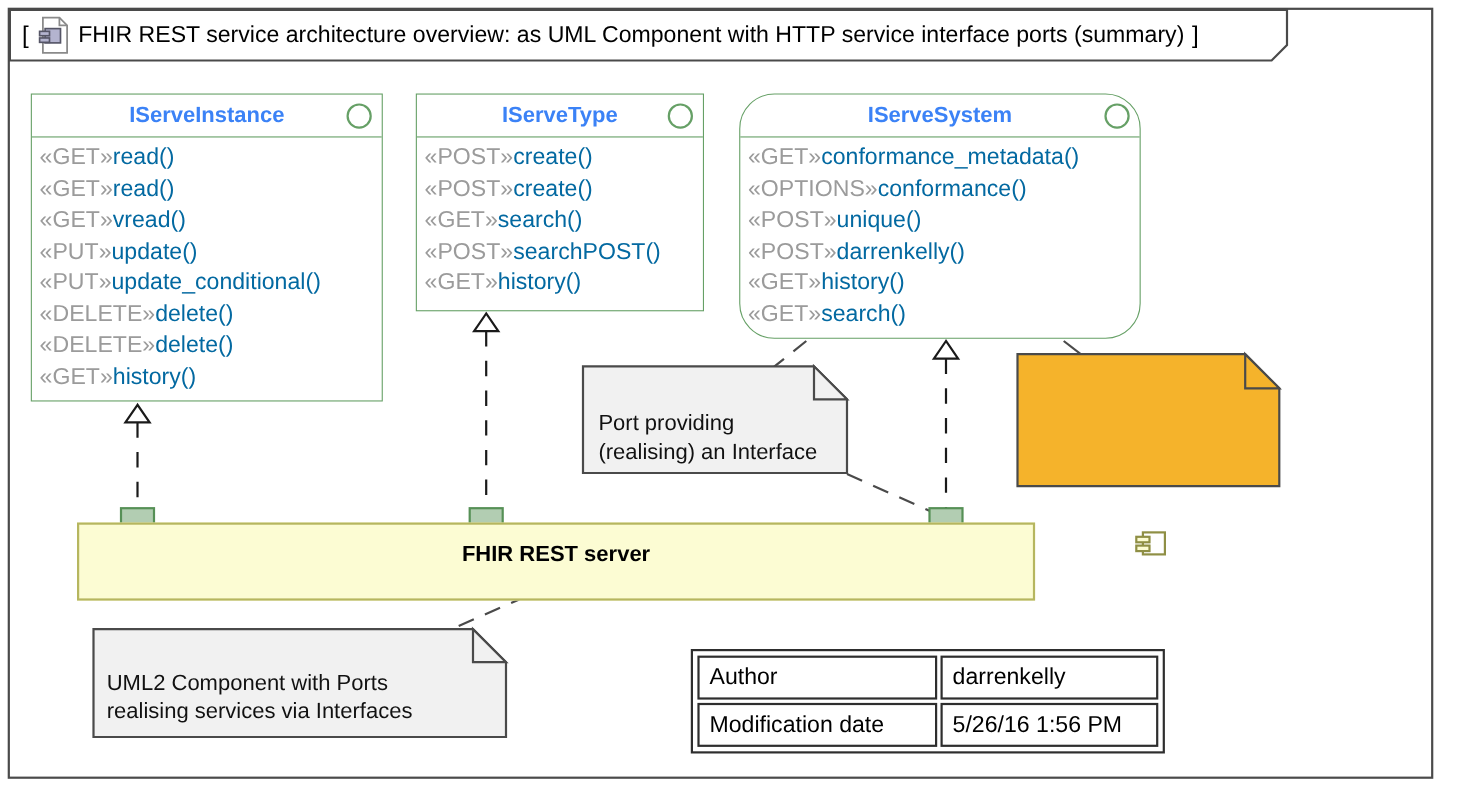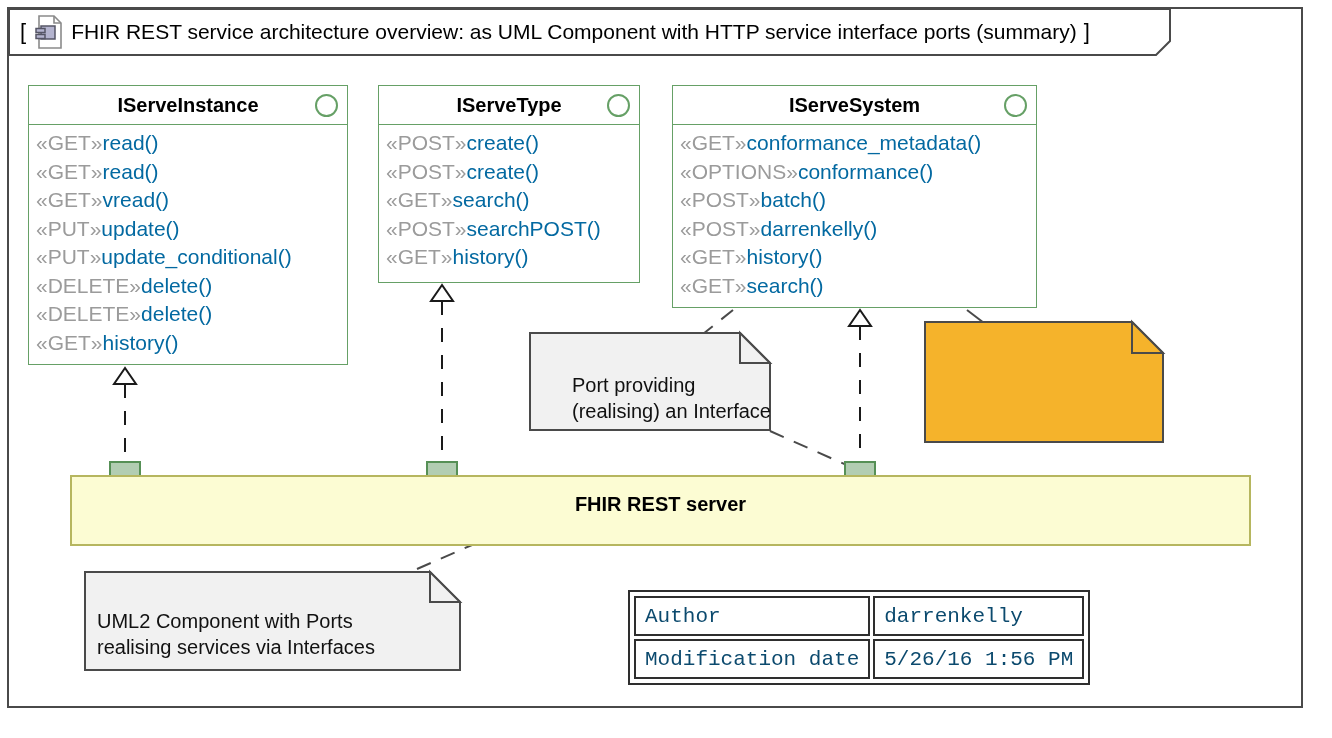--- a/index.html
+++ b/index.html
@@ -24,37 +24,37 @@
   .comp-icon-line{fill:none;stroke:#8f8f45;stroke-width:2;}
   .comp-icon-tab{fill:var(--comp-fill);stroke:#8f8f45;stroke-width:2;}
 
   .title-tab{position:absolute;left:8px;top:8px;width:1162px;height:47px;
              display:flex;align-items:center;padding-left:12px;box-sizing:border-box;
              font-size:21px;color:#000;gap:7px;white-space:nowrap;}
   .title-tab .bracket{font-size:22px;}
 
   .iface{position:absolute;background:#fff;border:1.5px solid var(--green);box-sizing:border-box;}
   .iface-header{position:relative;height:38px;line-height:38px;border-bottom:1.5px solid var(--green);
-                text-align:center;font-weight:bold;font-size:20px;color:#000000;}
+                text-align:center;font-weight:bold;font-size:20px;color:#3b82f6;}
   .iface-circle{position:absolute;right:9px;top:8px;width:19px;height:19px;border:2px solid var(--green);
                 border-radius:50%;background:#fff;box-sizing:content-box;}
   .iface-body{padding:4px 0 0 7px;font-size:21px;line-height:28.5px;white-space:nowrap;}
   .stereo{color:var(--stereo);}
   .mname{color:#0369a1;}
 
-  .component{position:absolute;left:70px;top:475px;width:1181px;height:71px;box-sizing:border-box;
+  .component{position:absolute;left:70px;top:475px;width:871px;height:71px;box-sizing:border-box;
              background:var(--comp-fill);border:2px solid var(--comp-border);}
   .component-label{margin-top:16px;text-align:center;font-weight:bold;font-size:20px;color:#000;}
 
   .note-text{position:absolute;font-size:20px;line-height:26px;color:#111;white-space:nowrap;}
 
   .props-wrap{position:absolute;left:628px;top:590px;background:#fff;border:2px solid #2e2e2e;padding:1px;}
   .props-wrap table{border-collapse:separate;border-spacing:3px;}
-  .props-wrap td{border:2px solid #2e2e2e;background:#fff;font-size:21px;color:#0c4a6e;
-                 padding:3px 9px;height:30px;white-space:nowrap;font-family:Liberation Mono, monospace;}
+  .props-wrap td{border:2px solid #2e2e2e;background:#fff;font-size:21px;color:#000000;
+                 padding:3px 9px;height:30px;white-space:nowrap;}
   .props-wrap td.k{width:196px;}
   .props-wrap td.v{width:176px;}
 </style>
 </head>
 <body>
 
 <div class="stage">
 
   <svg class="layer" width="1332" height="738">
 
@@ -129,40 +129,40 @@
     </div>
     <div class="iface-body">
         <div><span class="stereo">«POST»</span><span class="mname">create()</span></div>
         <div><span class="stereo">«POST»</span><span class="mname">create()</span></div>
         <div><span class="stereo">«GET»</span><span class="mname">search()</span></div>
         <div><span class="stereo">«POST»</span><span class="mname">searchPOST()</span></div>
         <div><span class="stereo">«GET»</span><span class="mname">history()</span></div>
       </div>
   </div>
 
-  <div class="iface" style="left:672px;top:85px;width:365px;height:223px;">
+  <div class="iface" style="left:672px;top:85px;width:365px;height:223px;border-radius:32px;">
     <div class="iface-header">
       <span>IServeSystem</span>
       <span class="iface-circle"></span>
     </div>
     <div class="iface-body">
         <div><span class="stereo">«GET»</span><span class="mname">conformance_metadata()</span></div>
         <div><span class="stereo">«OPTIONS»</span><span class="mname">conformance()</span></div>
-        <div><span class="stereo">«POST»</span><span class="mname">batch()</span></div>
+        <div><span class="stereo">«POST»</span><span class="mname">unique()</span></div>
         <div><span class="stereo">«POST»</span><span class="mname">darrenkelly()</span></div>
         <div><span class="stereo">«GET»</span><span class="mname">history()</span></div>
         <div><span class="stereo">«GET»</span><span class="mname">search()</span></div>
       </div>
   </div>
 
   <div class="component">
     <div class="component-label">FHIR REST server</div>
   </div>
 
-  <div class="note-text" style="left:544px;top:372px;margin-left:28px;">
+  <div class="note-text" style="left:544px;top:372px;">
       <div>Port providing</div>
       <div>(realising) an Interface</div>
     </div>
   <div class="note-text" style="left:97px;top:608px;">
       <div>UML2 Component with Ports</div>
       <div>realising services via Interfaces</div>
     </div>
 
   <div class="props-wrap">
     <table>

